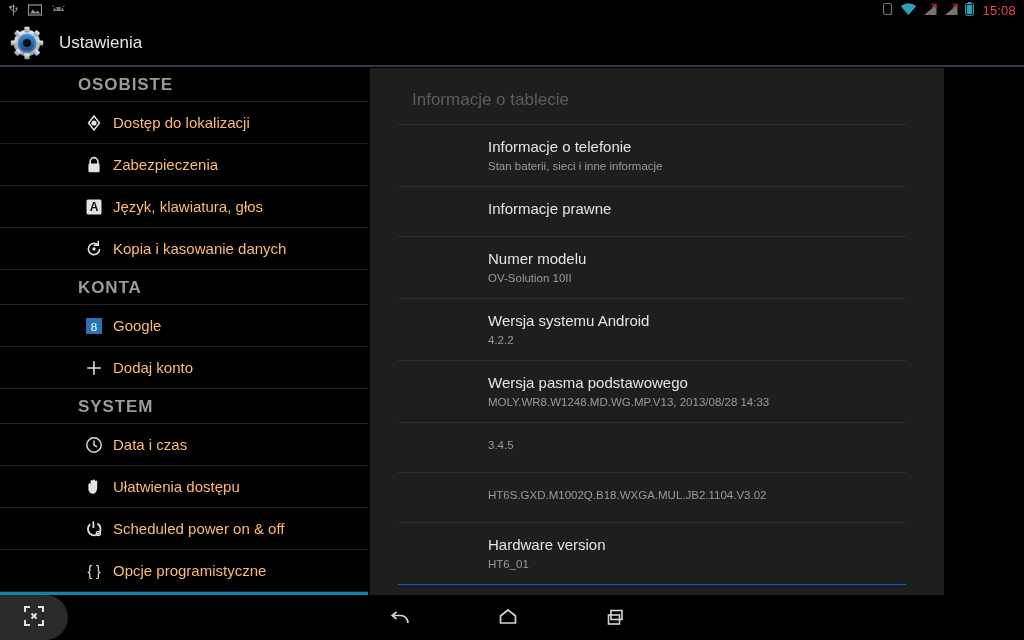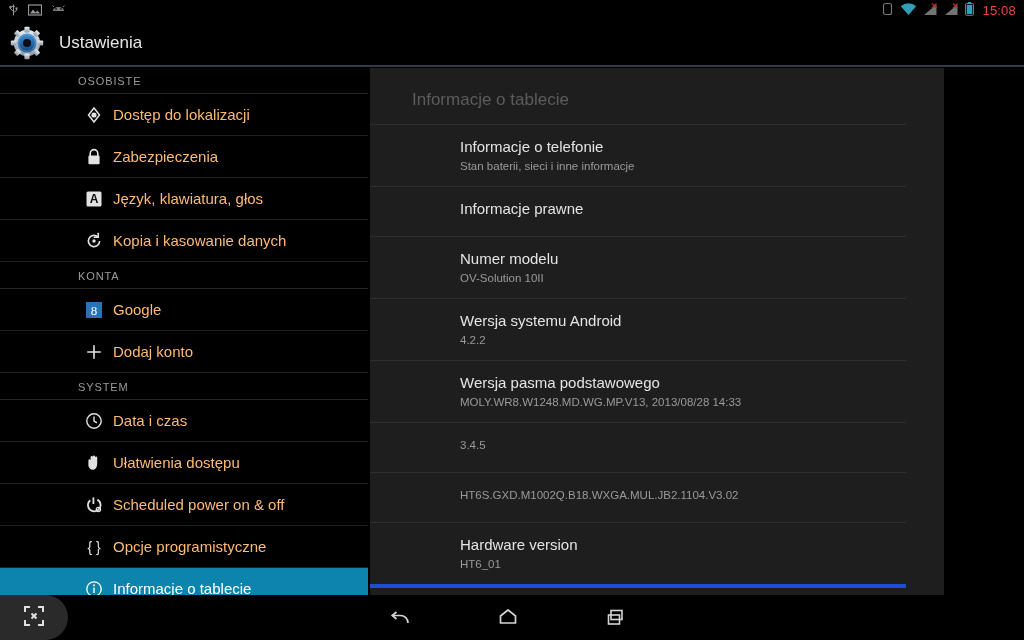--- a/index.html
+++ b/index.html
@@ -73,22 +73,22 @@
   
   .sidebar {
     position: absolute;
     top: 67px; left: 0;
     width: 368px;
     height: 528px;
     background: #000000;
     overflow: hidden;
   }
   .section-header {
-    font-size: 11px;
-    font-weight: normal;
+    font-size: 17px;
+    font-weight: bold;
     color: #9b9b9b;
     letter-spacing: 0.9px;
     padding: 8px 0 6px 78px;
     border-bottom: 1px solid #272727;
     margin-bottom: 0;
   }
   .nav-item {
     display: flex;
     align-items: center;
     height: 42px;
@@ -121,27 +121,27 @@
     height: 527px;
     background: #1e1e1e;
     overflow: hidden;
   }
   .content-title {
     font-size: 17px;
     color: #5c5c5c;
     padding: 22px 0 0 42px;
     height: 56px;
   }
-  .entries { padding: 0 38px 0 0; }
+  .entries { padding: 0 38px 0 0; margin-left: 28px; }
   .entry {
     border-top: 1px solid #2f2f2f;
     padding: 12px 0 12px 90px;
     min-height: 50px;
   }
-  .entry:last-child { border-bottom: 4px solid #1d4ed8; }
+  .entry:last-child { border-bottom: 1px solid #1d4ed8; }
   .entry-title {
     font-size: 15px;
     color: #e4e4e4;
     line-height: 19px;
   }
   .entry-sub {
     font-size: 11.5px;
     color: #9a9a9a;
     line-height: 16px;
     margin-top: 2px;

